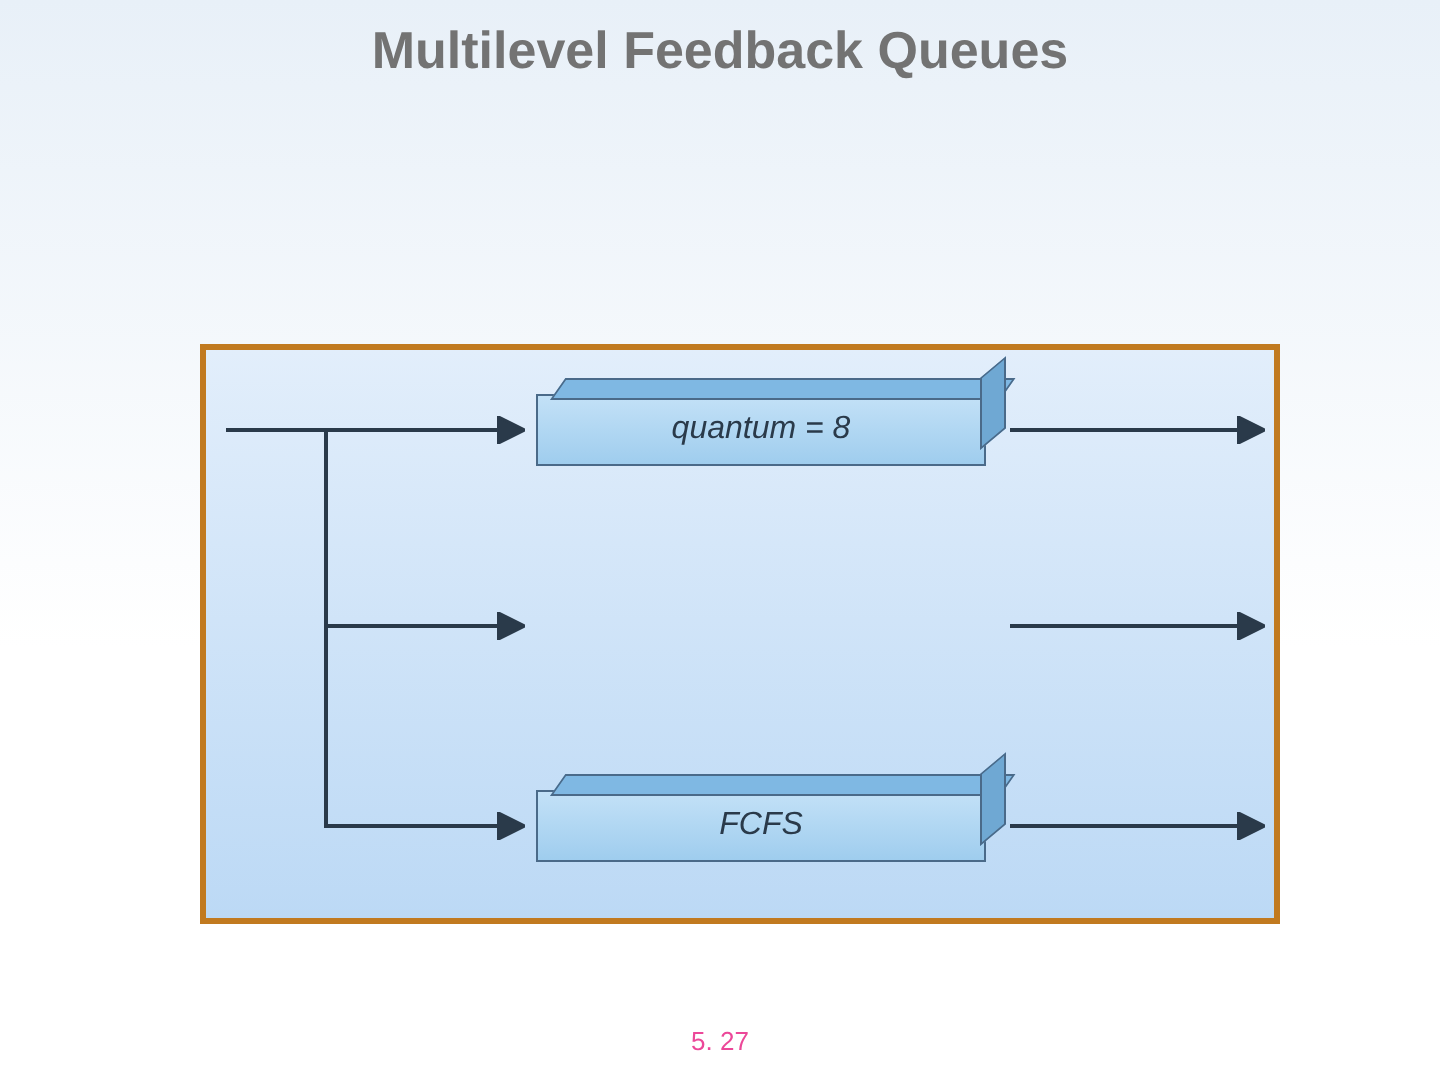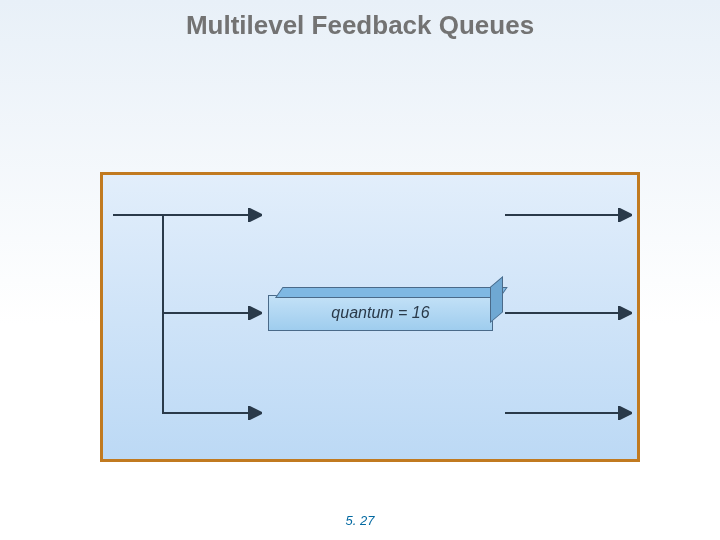--- a/index.html
+++ b/index.html
@@ -69,33 +69,35 @@
     position: absolute;
     stroke: #2a3a4a;
     fill: #2a3a4a;
   }
   .page-num {
     position: absolute;
     bottom: 12px;
     left: 0; right: 0;
     text-align: center;
     font-size: 13px;
-    color: #0369a1;
-    font-style: italic;
+    color: #ec4899;
   }
 </style>
 </head>
 <body>
 
 <div class="title">Multilevel Feedback Queues</div>
 
 <div class="figure-frame">
 
-  <div class="queue-box q1">
-    <span>quantum = 16</span>
+  <div class="queue-box q0">
+    <span>quantum = 8</span>
+  </div>
+  <div class="queue-box q2">
+    <span>FCFS</span>
   </div>
 
   <svg class="arrow" width="540" height="290" style="left:0;top:0;">
     <defs>
       <marker id="ah" viewBox="0 0 10 10" refX="9" refY="5" markerWidth="7" markerHeight="7" orient="auto">
         <path d="M0,0 L10,5 L0,10 Z" fill="#2a3a4a"></path>
       </marker>
     </defs>
 
     <line x1="10" y1="40" x2="158" y2="40" stroke-width="2" marker-end="url(#ah)"></line>

